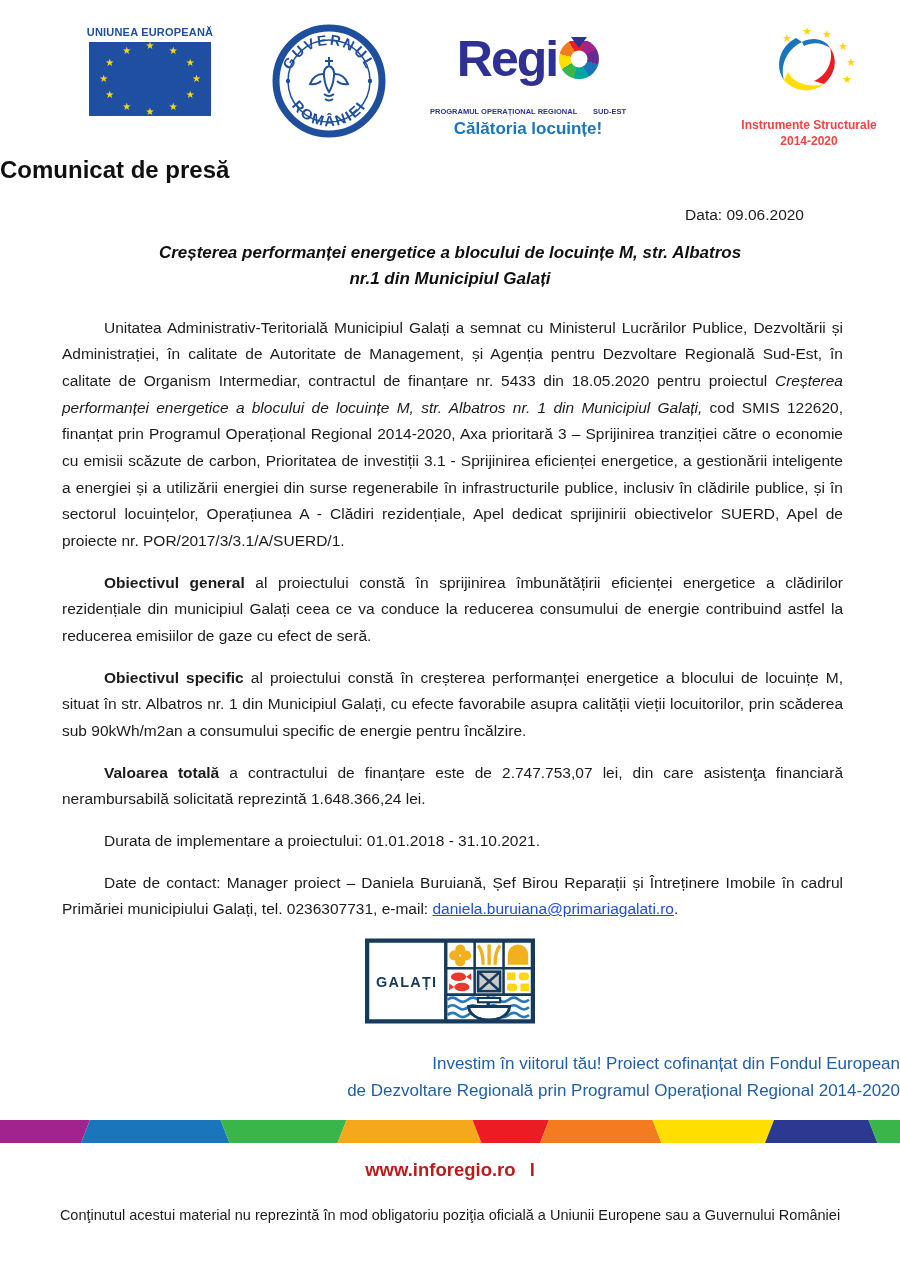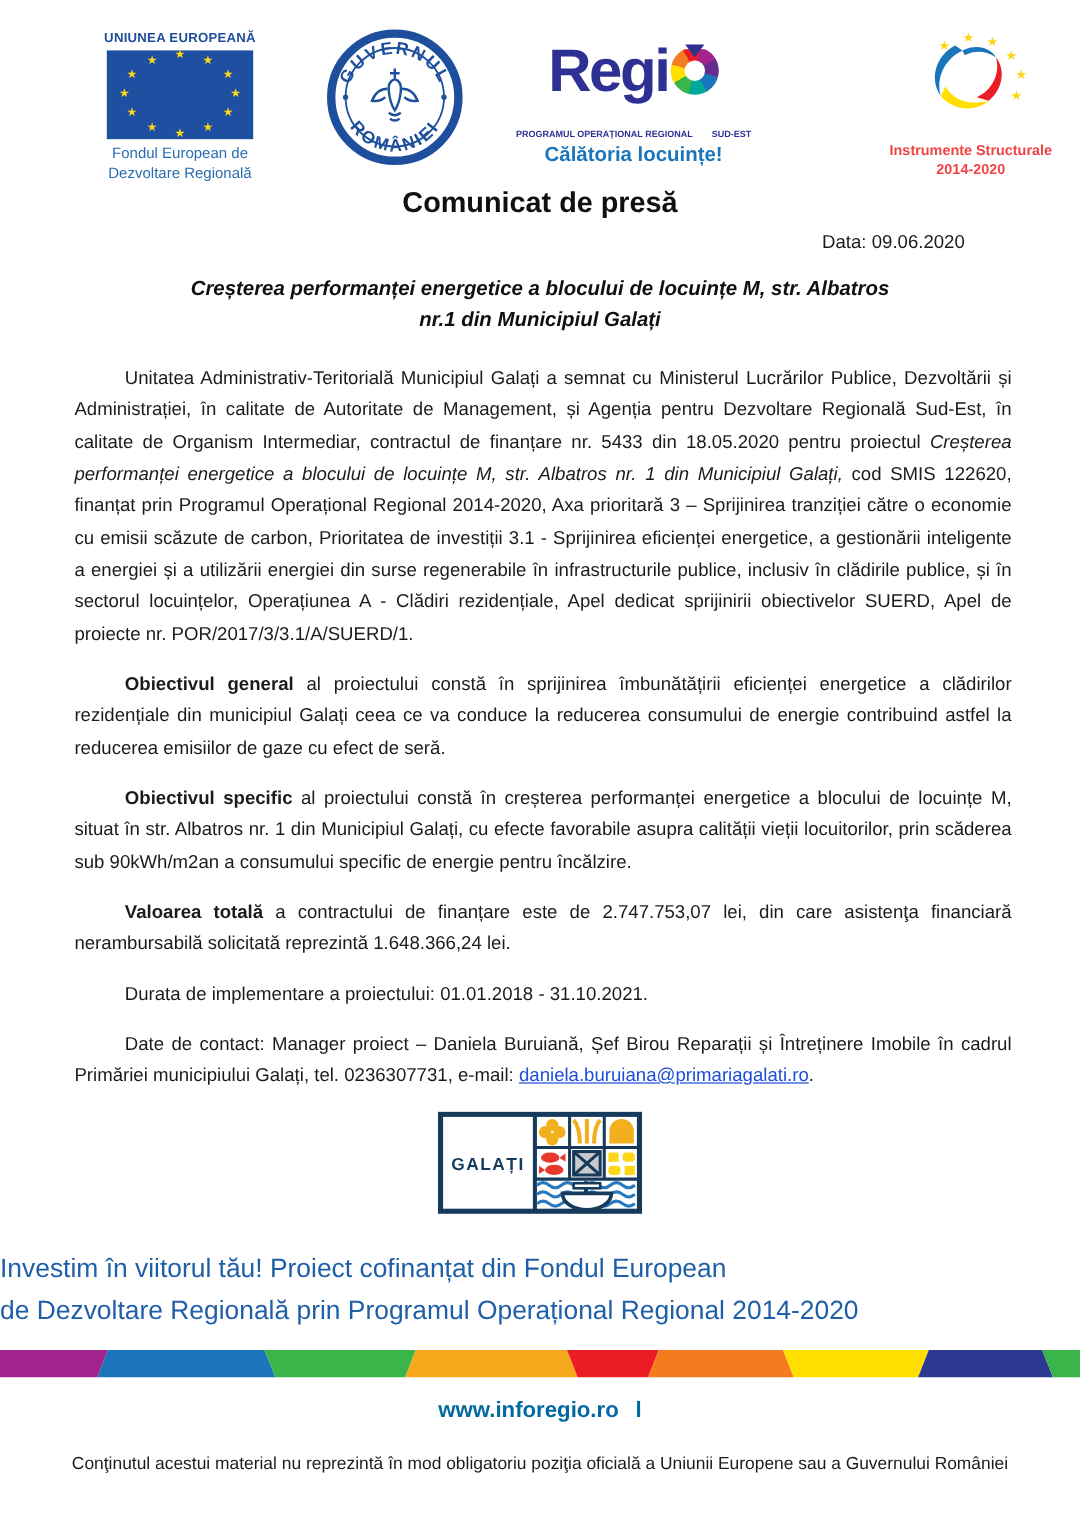--- a/index.html
+++ b/index.html
@@ -35,39 +35,39 @@
     width:20px; height:5px; background:#fff; }
   .regio-subrow { display:flex; justify-content:space-between; font-size:7.5px; font-weight:bold;
     color:#2e3192; margin-top:19px; padding:0 2px; }
   .regio-tagline { text-align:center; font-size:17px; font-weight:bold; color:#1b75bb; margin-top:3px; }
 
   .is-block { position:absolute; left:733px; top:26px; width:152px; text-align:center; }
   .is-art { display:block; margin:0 auto; }
   .is-text { font-size:12px; font-weight:bold; color:#ef4444; line-height:1.3; margin-top:12px; }
 
   
-  .doc-title { text-align:center; font-size:24px; font-weight:bold; color:#101010; margin-top:10px; }
-  .date-line { text-align:right; padding-right:96px; font-size:15.5px; margin-top:10px; }
+  .doc-title { text-align:left; font-size:24px; font-weight:bold; color:#101010; margin-top:10px; }
+  .date-line { text-align:right; padding-right:96px; font-size:15.5px; margin-top:22px; }
   .subtitle { text-align:center; font-weight:bold; font-style:italic; font-size:17px;
     line-height:1.55; margin-top:16px; color:#101010; }
 
   .content { margin:22px 57px 0 62px; font-size:15.5px; line-height:1.72; text-align:justify; }
   .content p { margin:0 0 15px; text-indent:42px; }
   .content .em { font-style:italic; }
   .content .bold { font-weight:bold; }
   a.email { color:#1d4ed8; text-decoration:underline; }
 
   
   .galati-wrap { text-align:center; margin-top:14px; }
 
   
-  .invest { text-align:left; color:#1f5fa8; font-size:22px; line-height:1.6; margin-top:22px; }
+  .invest { text-align:right; color:#1f5fa8; font-size:17px; line-height:1.6; margin-top:22px; }
   .stripe { display:block; margin-top:16px; }
   .links-line { display:flex; justify-content:center; align-items:center; gap:14px;
-    color:#0369a1; font-weight:bold; font-size:18.5px; margin-top:16px; }
+    color:#b91c1c; font-weight:bold; font-size:18.5px; margin-top:16px; }
   .links-line .sep { font-weight:bold; }
   .disclaimer { text-align:center; font-size:14.5px; color:#1c1c1c; margin-top:26px; }
 
   svg text { font-family:"Liberation Sans", sans-serif; }
 </style>
 </head>
 <body>
 
 <div class="header">
 
@@ -80,24 +80,20 @@
         <span class="star" style="left: 88%; top: 50%; color: rgb(255, 214, 23);">★</span>
         <span class="star" style="left: 82.909%; top: 72%; color: rgb(255, 214, 23);">★</span>
         <span class="star" style="left: 69%; top: 88.1051%; color: rgb(255, 214, 23);">★</span>
         <span class="star" style="left: 50%; top: 94%; color: rgb(255, 214, 23);">★</span>
         <span class="star" style="left: 31%; top: 88.1051%; color: rgb(255, 214, 23);">★</span>
         <span class="star" style="left: 17.091%; top: 72%; color: rgb(255, 214, 23);">★</span>
         <span class="star" style="left: 12%; top: 50%; color: rgb(255, 214, 23);">★</span>
         <span class="star" style="left: 17.091%; top: 28%; color: rgb(255, 214, 23);">★</span>
         <span class="star" style="left: 31%; top: 11.8949%; color: rgb(255, 214, 23);">★</span>
       </div>
-    <div class="eu-sub">
-      <div>Fondul European de</div>
-      <div>Dezvoltare Regională</div>
-    </div>
   </div>
 
   <svg class="gov-seal" viewBox="0 0 114 114">
     <defs>
       <path id="arcTop" d="M 16,62 A 41,41 0 0 1 98,62"></path>
       <path id="arcBot" d="M 12,57 A 45,45 0 0 0 102,57"></path>
     </defs>
     <circle cx="57" cy="57" r="53" fill="none" stroke="#1e4f9c" stroke-width="7"></circle>
     <circle cx="57" cy="57" r="41" fill="none" stroke="#1e4f9c" stroke-width="1.5"></circle>
     <text font-size="14.5" font-weight="bold" fill="#1e4f9c" letter-spacing="2">

